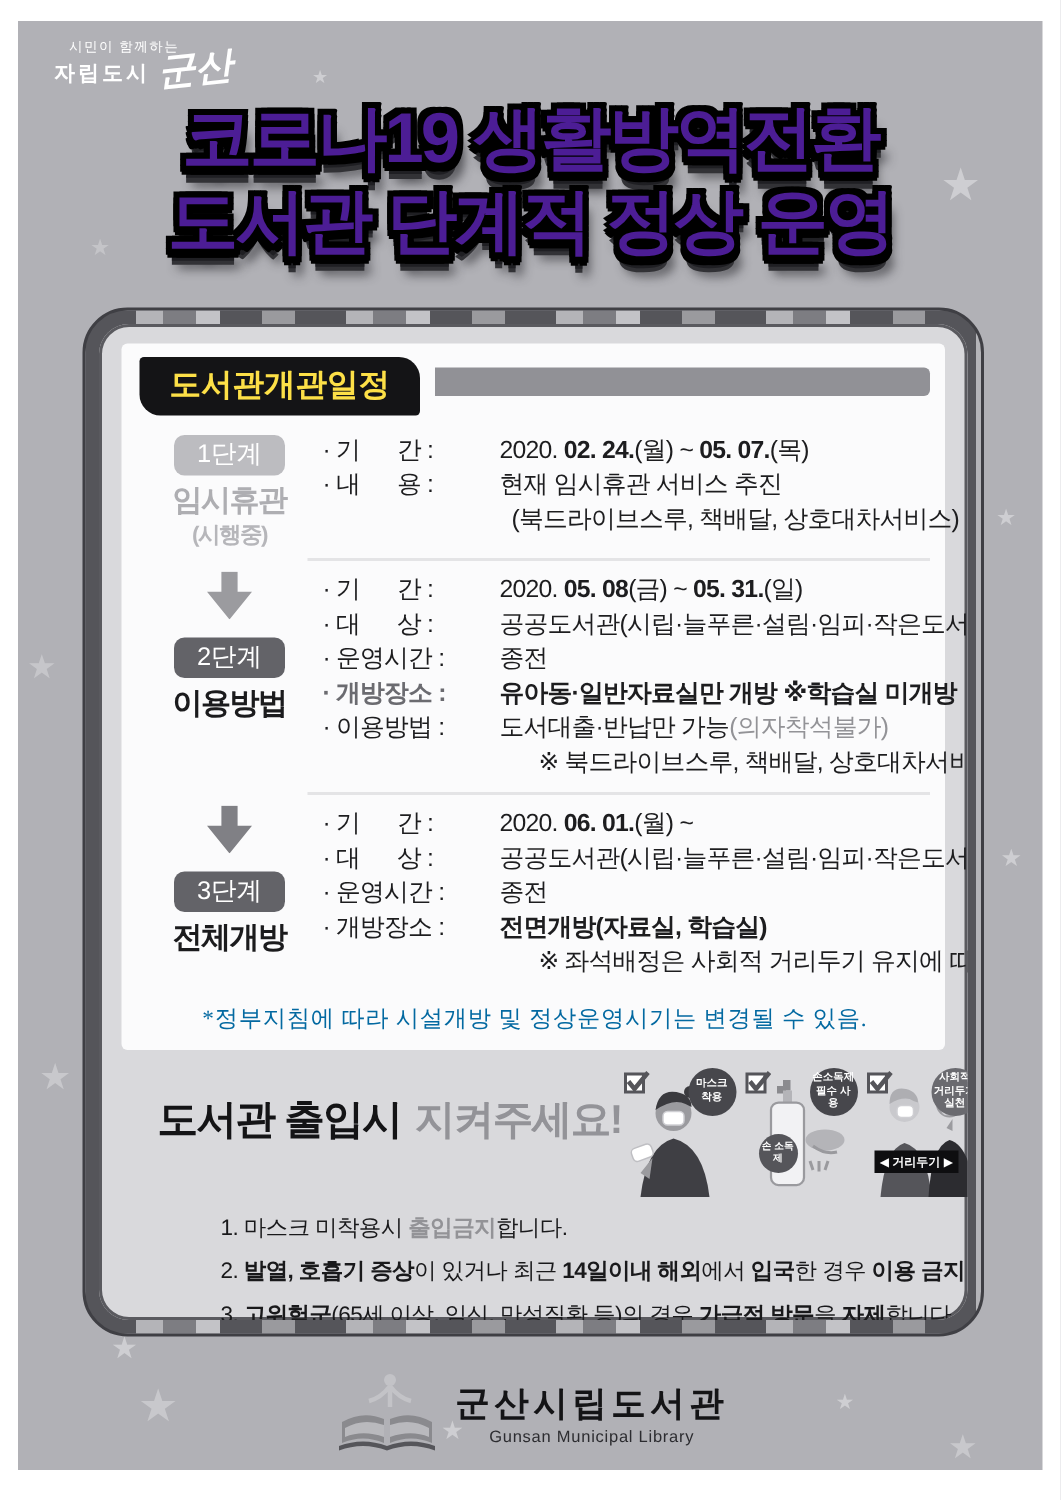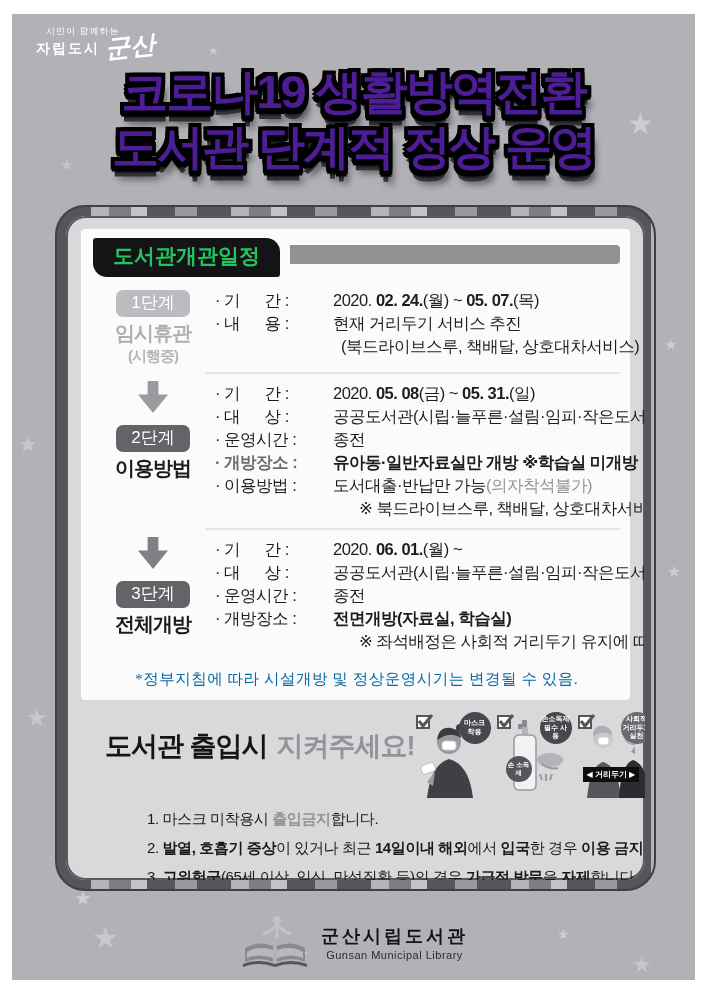--- a/index.html
+++ b/index.html
@@ -56,21 +56,21 @@
   }
   .main-inner{
     height:100%;box-sizing:border-box;background:#d9d9dc;border-radius:20px;
     box-shadow:inset 0 0 0 2px #5a5a5f;padding:13px 15px 0;overflow:hidden;
   }
 
   
   .white-panel{background:#fbfbfc;border-radius:4px;padding:9px 10px 6px 12px;}
   .tab-row{display:flex;align-items:flex-start;margin-bottom:8px;}
   .section-tab{
-    background:#141416;color:#22c55e;font-size:21px;font-weight:800;letter-spacing:0;
+    background:#141416;color:#fde047;font-size:21px;font-weight:800;letter-spacing:0;
     padding:4px 20px 7px;border-radius:3px 14px 3px 14px;white-space:nowrap;
   }
   .tab-bar{flex:1;height:19px;background:#919196;margin-left:10px;margin-top:7px;border-radius:0 4px 4px 0;}
 
   .stage-row{display:flex;padding:0 0 6px;}
   .stage-left{width:120px;flex:none;text-align:center;padding-top:5px;}
   .badge{display:inline-block;color:#fff;font-weight:400;font-size:17px;padding:1px 15px 3px;border-radius:7px;white-space:nowrap;}
   .badge-light{background:#bcbcc0;}
   .badge-dark{background:#636368;}
   .sname{font-size:20px;font-weight:900;margin-top:3px;letter-spacing:-1px;color:#1b1b1d;}
@@ -119,21 +119,21 @@
   }
 
   .rules{margin:10px 0 0 62px;font-size:15px;line-height:1.45;color:#19191b;letter-spacing:-0.4px;}
   .rule{margin-bottom:7px;white-space:nowrap;}
   .rule b{font-weight:800;}
 
   
   .footer{position:absolute;left:0;bottom:10px;width:100%;display:flex;justify-content:center;}
   .flogo{display:flex;align-items:center;gap:10px;}
   .ftext{text-align:center;}
-  .fkor{font-size:18px;font-weight:900;letter-spacing:3px;color:#141416;}
+  .fkor{font-size:23px;font-weight:900;letter-spacing:3px;color:#141416;}
   .feng{font-size:11px;color:#2c2c30;margin-top:1px;letter-spacing:0.5px;}
 </style>
 </head>
 <body>
 
 <div class="poster">
 
   <span class="star s1"></span>
   <span class="star s2"></span>
   <span class="star s3"></span>
@@ -170,21 +170,21 @@
         </div>
 
         <div class="stage-row">
           <div class="stage-left">
             <div class="badge badge-light">1단계</div>
             <div class="sname sname-light">임시휴관</div>
             <div class="ssub">(시행중)</div>
           </div>
           <div class="details">
             <div class="line"><span class="lbl">· 기      간 : </span><span>2020. <b>02. 24.</b>(월) ~ <b>05. 07.</b>(목)</span></div>
-            <div class="line"><span class="lbl">· 내      용 : </span><span>현재 거리두기 서비스 추진</span></div>
+            <div class="line"><span class="lbl">· 내      용 : </span><span>현재 임시휴관 서비스 추진</span></div>
             <div class="line cont1">(북드라이브스루, 책배달, 상호대차서비스)</div>
           </div>
         </div>
 
         <div class="stage-row bordered">
           <div class="stage-left">
             <div class="arrow arrow-light"></div>
             <div class="badge badge-dark">2단계</div>
             <div class="sname">이용방법</div>
           </div>

